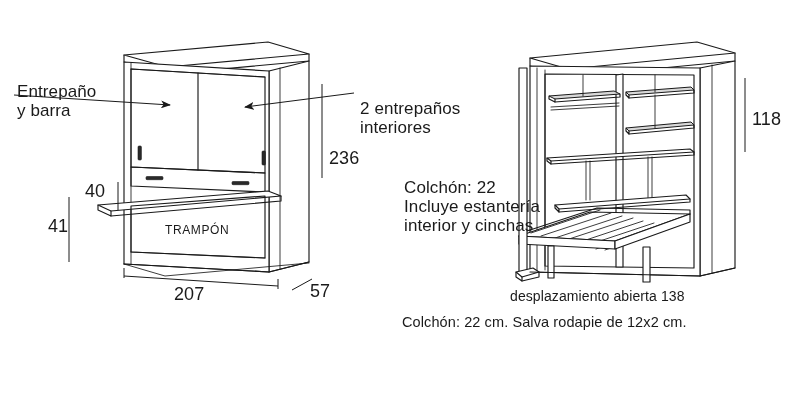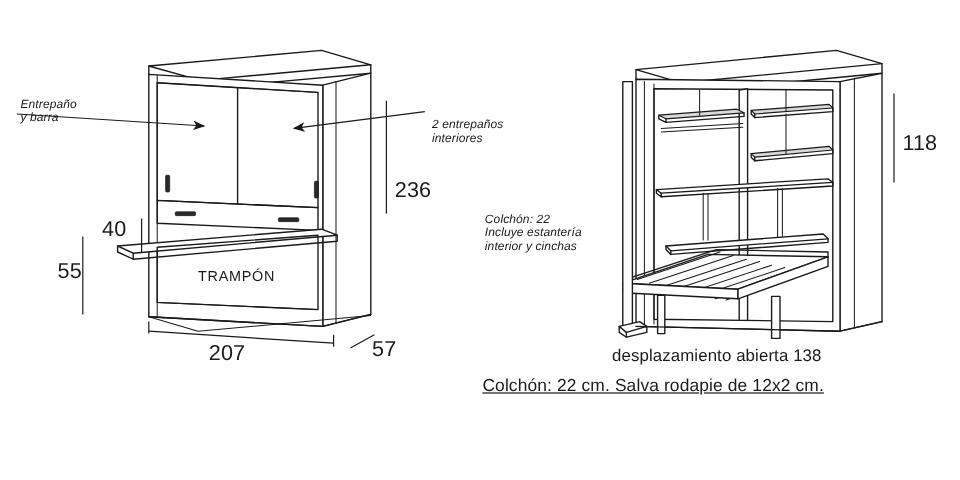--- a/index.html
+++ b/index.html
@@ -27,25 +27,25 @@
     height: 400px;
   }
   .lbl {
     position: absolute;
     font-family: "Liberation Sans", sans-serif;
     color: #1a1a1a;
     white-space: pre;
     line-height: 1.12;
     letter-spacing: 0.1px;
   }
-  .lbl-note  { font-size: 10px; font-style: italic; }
+  .lbl-note  { font-size: 17px; }
   .lbl-dim   { font-size: 18px; }
   .lbl-word  { font-size: 12px; letter-spacing: 0.6px; }
   .lbl-cap   { font-size: 14px; }
-  .lbl-cap2  { font-size: 14.5px; text-decoration: underline; }
+  .lbl-cap2  { font-size: 14.5px; }
 </style>
 </head>
 <body>
 
 <div id="canvas">
 
   <svg id="drawing" viewBox="0 0 800 400" xmlns="http://www.w3.org/2000/svg">
     <defs>
       <marker id="arrowR" markerWidth="10" markerHeight="8" refX="9" refY="4" orient="auto" markerUnits="userSpaceOnUse">
         <path d="M0,0 L10,4 L0,8 L2.6,4 Z" fill="#1a1a1a"></path>
@@ -254,21 +254,21 @@
     </g>
 
   </svg>
 
   <div class="lbl lbl-note" style="left:17px; top:82px;"><span>Entrepaño</span><br><span>y barra</span></div>
 
   <div class="lbl lbl-note" style="left:360px; top:83px;margin-top:16px;"><span>2 entrepaños</span><br><span>interiores</span></div>
 
   <div class="lbl lbl-dim" style="left:329px; top:148px;"><span>236</span></div>
 
-  <div class="lbl lbl-dim" style="left:48px; top:216px;"><span>55</span></div>
+  <div class="lbl lbl-dim" style="left:48px; top:216px;"><span>41</span></div>
 
   <div class="lbl lbl-dim" style="left:85px; top:181px;"><span>40</span></div>
 
   <div class="lbl lbl-dim" style="left:174px; top:284px;"><span>207</span></div>
 
   <div class="lbl lbl-dim" style="left:310px; top:281px;"><span>57</span></div>
 
   <div class="lbl lbl-word" style="left:165px; top:224px;"><span>TRAMPÓN</span></div>
 
   <div class="lbl lbl-note" style="left:404px; top:178px;"><span>Colchón: 22</span><br><span>Incluye estantería</span><br><span>interior y cinchas</span></div>

